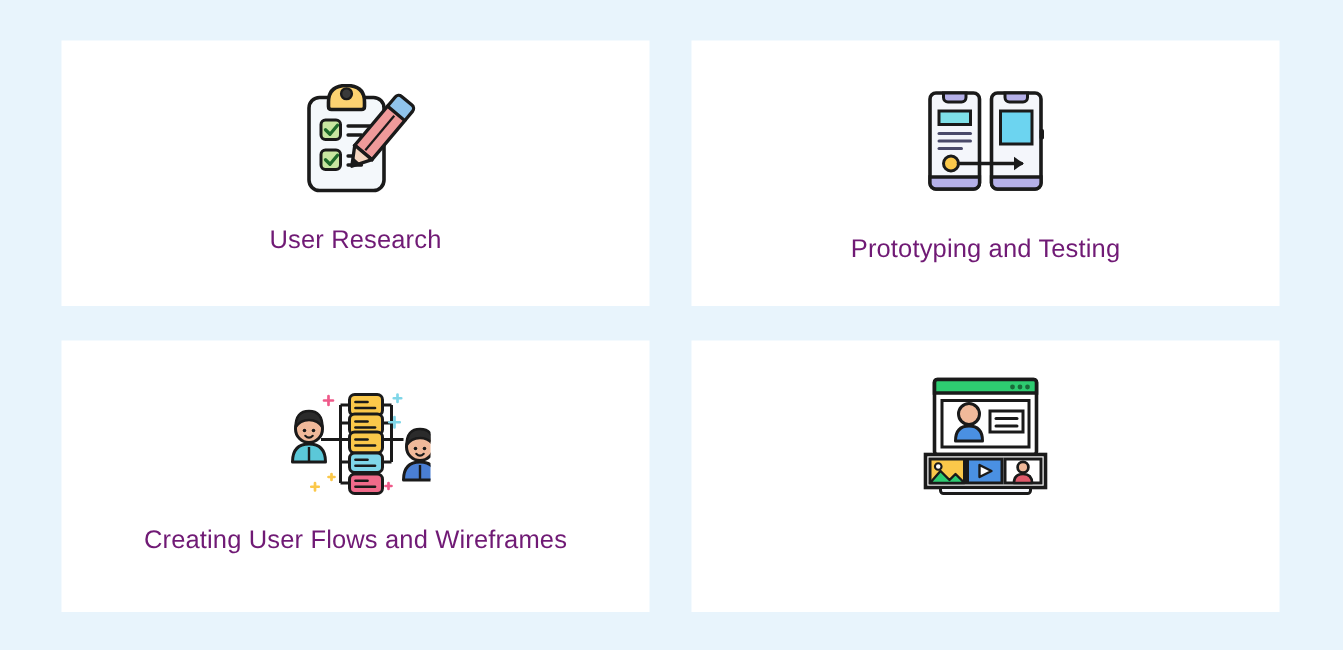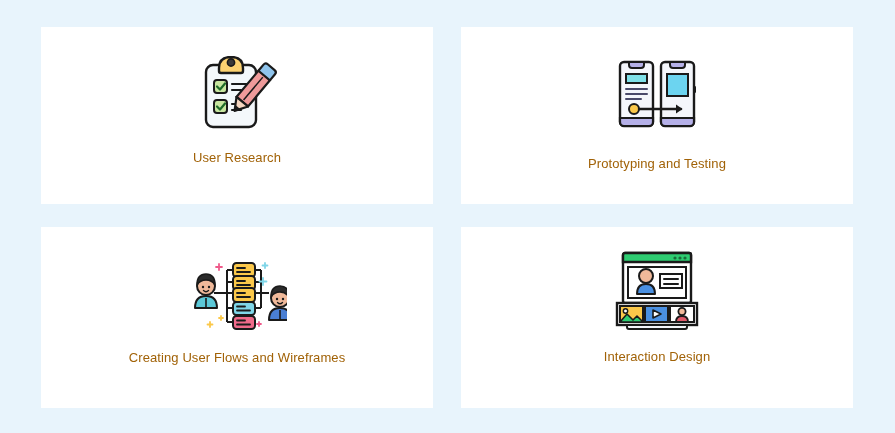--- a/index.html
+++ b/index.html
@@ -33,22 +33,22 @@
     justify-content: flex-start;
     box-sizing: border-box;
   }
   .card-icon {
     margin-top: 0;
     display: flex;
     align-items: center;
     justify-content: center;
   }
   .card-label {
-    color: #a16207;
-    font-size: 13px;
+    color: #701a75;
+    font-size: 17px;
     font-weight: 400;
     letter-spacing: 0.1px;
     text-align: center;
     white-space: nowrap;
   }
   
   .card-1 .card-icon { margin-top: 29px; height: 78px; }
   .card-1 .card-label { margin-top: 16px; }
   
   .card-2 .card-icon { margin-top: 31px; height: 76px; }
@@ -216,16 +216,15 @@
         <rect x="32" y="57" width="23" height="16" fill="#4a90e2" stroke="#1a1a1a" stroke-width="2"></rect>
         <path d="M40 61 L48 65 L40 69 z" fill="#ffffff" stroke="#1a1a1a" stroke-width="1.6" stroke-linejoin="round"></path>
 
         <rect x="57" y="57" width="24" height="16" fill="#ffffff" stroke="#1a1a1a" stroke-width="2"></rect>
         <circle cx="69" cy="62.5" r="3.6" fill="#f0b99a" stroke="#1a1a1a" stroke-width="1.8"></circle>
         <path d="M63 73 q0 -6 6 -6 q6 0 6 6 z" fill="#e05a6a" stroke="#1a1a1a" stroke-width="1.8" stroke-linejoin="round"></path>
 
         <path d="M14 76 h60 v2 a2 2 0 0 1 -2 2 h-56 a2 2 0 0 1 -2 -2 z" fill="#f4f6fb" stroke="#1a1a1a" stroke-width="2"></path>
       </svg>
     </div>
-    <div class="card-label">Interaction Design</div>
   </div>
 
 </div>
 
 </body></html>

